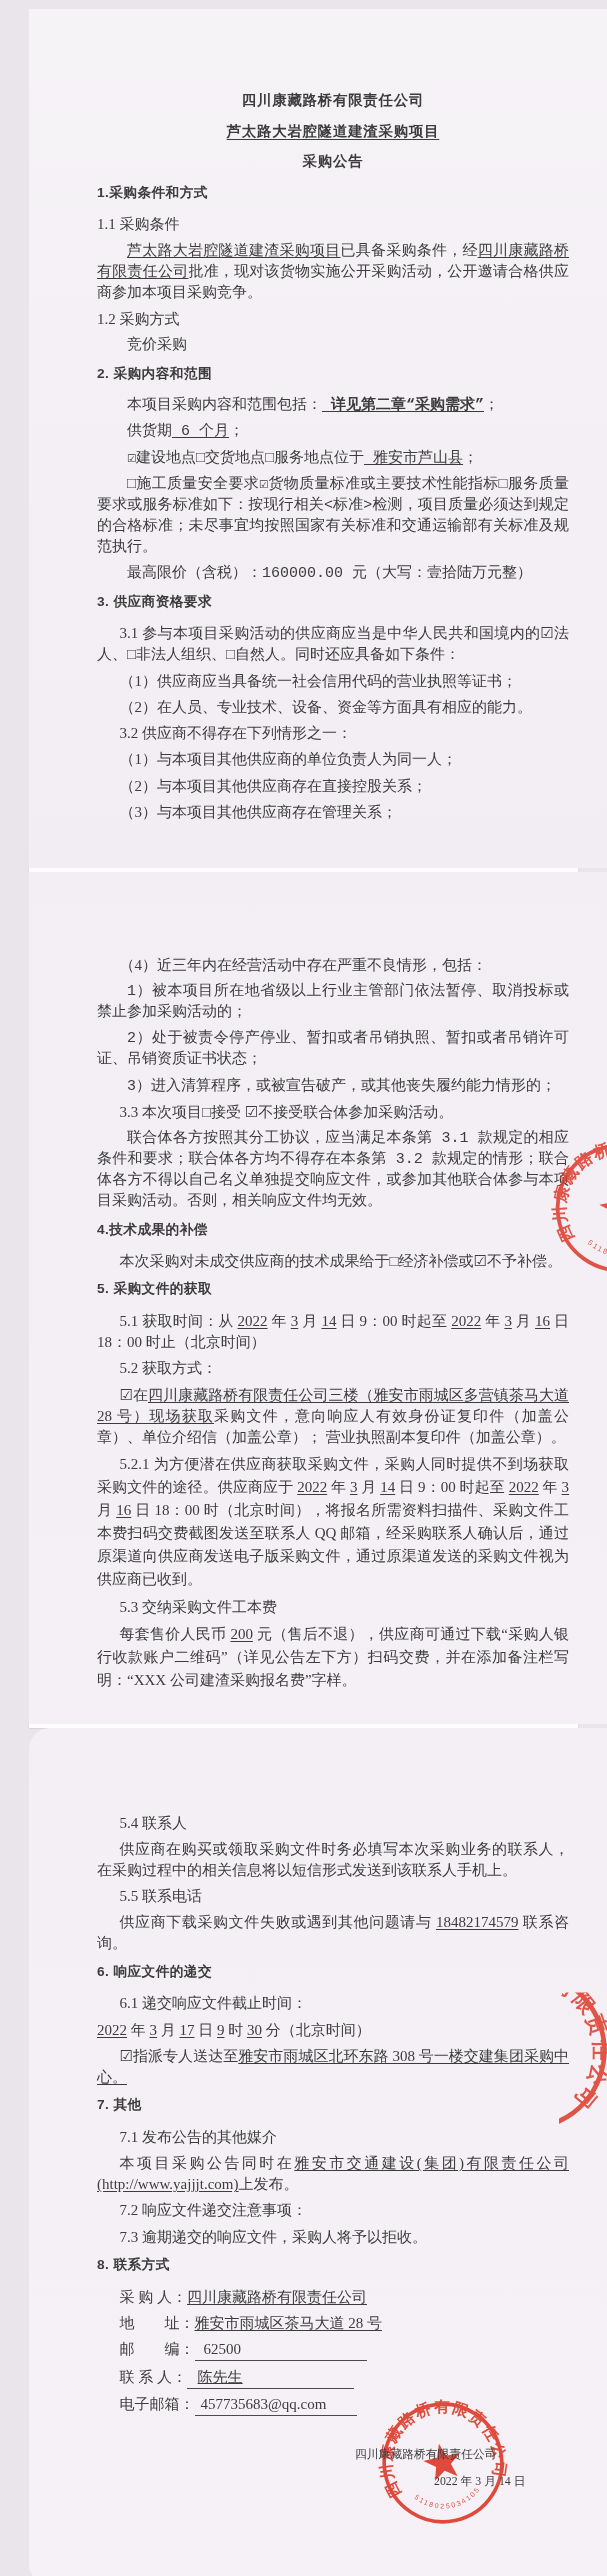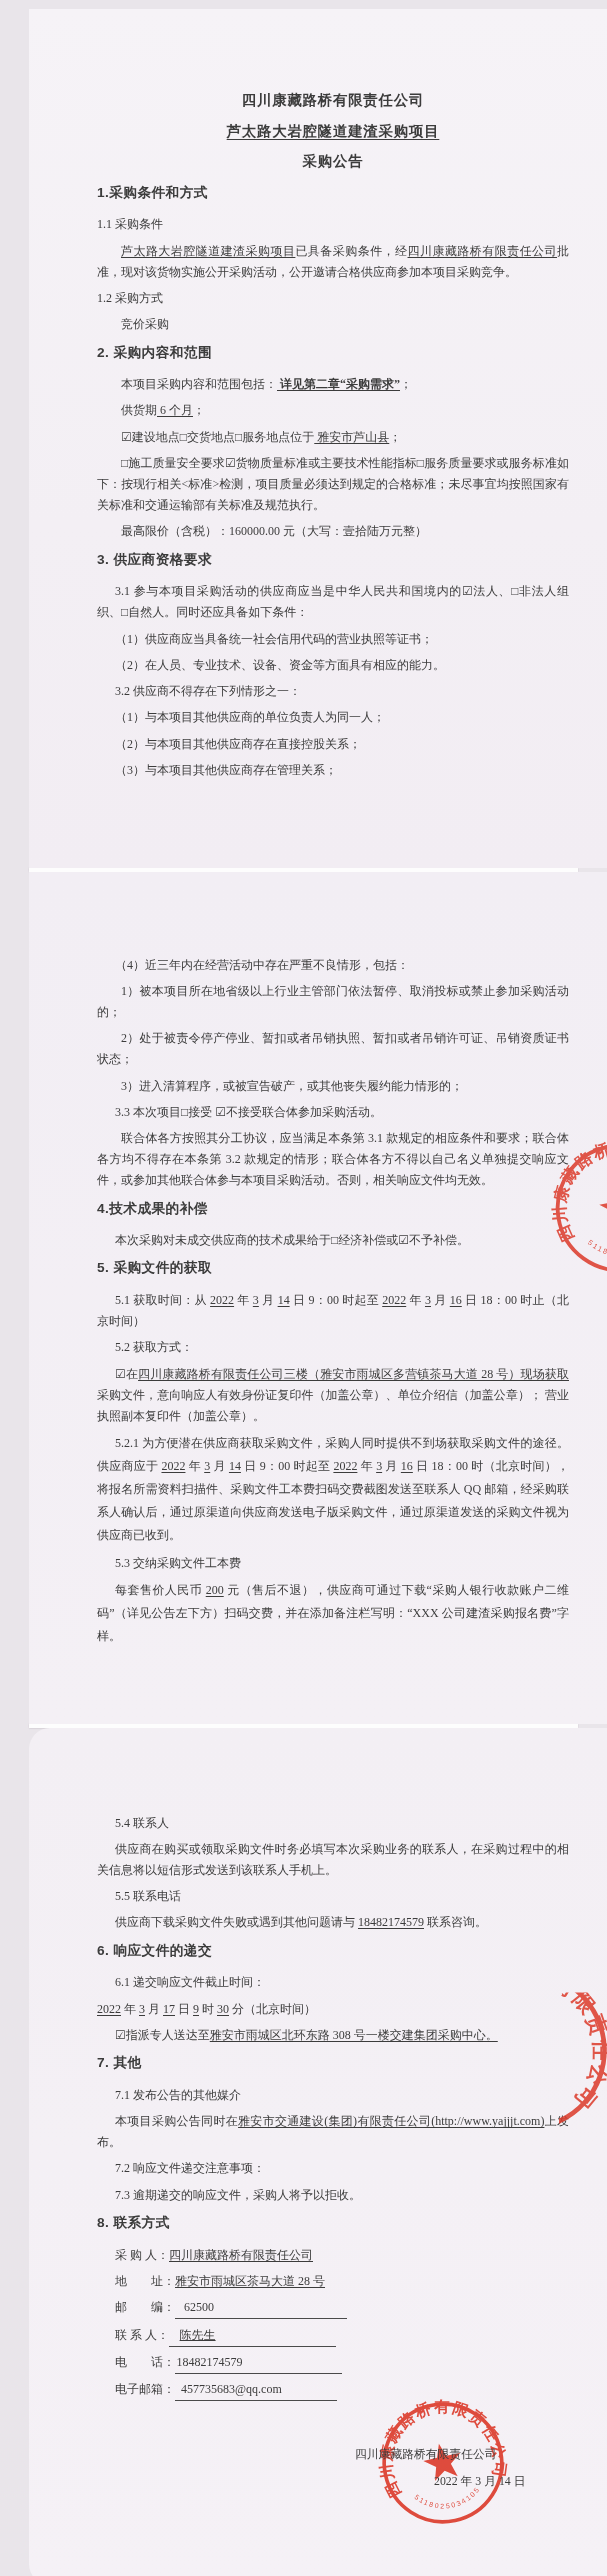--- a/index.html
+++ b/index.html
@@ -8,22 +8,22 @@
         padding-left:68px;padding-right:67px;}
   .page1{height:859px;padding-top:80px;background:linear-gradient(180deg,#f6f3f7 0%,#f3eff4 60%,#f2edf3 100%);}
   .page2{height:852px;padding-top:83px;background:linear-gradient(180deg,#f2eef4 0%,#f4f0f5 100%);}
   .page3{height:857px;padding-top:85px;background:linear-gradient(180deg,#f3eff4 0%,#f5f1f6 100%);border-radius:21px;}
   .seam{height:3.8px;background:#fdfdfd;box-shadow:0 -0.8px 1.5px rgba(60,40,60,.12),0 0.8px 1.5px rgba(60,40,60,.10);}
   .title{font-family:"Liberation Sans","DejaVu Sans",sans-serif;font-weight:700;font-size:14.4px;
          line-height:23px;text-align:center;margin:0 0 7.6px;letter-spacing:0.8px;}
   .title.ul{text-decoration:underline;text-underline-offset:3px;}
   .sec{font-family:"Liberation Sans","DejaVu Sans",sans-serif;font-weight:700;font-size:13.7px;
        line-height:23px;margin:2.3px 0 10.6px;letter-spacing:0.4px;}
-  .p{font-size:12px;line-height:21px;margin:0 0 5.3px;text-align:justify;}
-  .ind2{text-indent:2em;}
+  .p{font-size:15px;line-height:21px;margin:0 0 5.3px;text-align:justify;}
+  .ind2{text-indent:2em;font-family:Liberation Mono, monospace;}
   .ind15{text-indent:1.5em;}
   .lh30{line-height:23px;}
   .u{text-decoration:underline;text-underline-offset:2.3px;}
   .b{font-weight:700;}
   .uv{display:inline-block;border-bottom:0.8px solid #4a4a4a;text-indent:0;}
   .lbl{white-space:pre;}
   .w-zip{width:163px;padding-left:9px;}
   .w-person{width:156px;padding-left:10.6px;text-decoration:underline;}
   .w-tel{width:165px;padding-left:1.5px;}
   .w-email{width:156px;padding-left:6px;}
@@ -130,21 +130,20 @@
     <p class="p ind15">7.1 发布公告的其他媒介</p>
     <p class="p ind15"><span>本项目采购公告同时在</span><span class="u">雅安市交通建设(集团)有限责任公司(http://www.yajjjt.com)</span><span>上发布。</span></p>
     <p class="p ind15">7.2 响应文件递交注意事项：</p>
     <p class="p ind15">7.3 逾期递交的响应文件，采购人将予以拒收。</p>
 
     <div class="sec">8. 联系方式</div>
     <p class="p ind15 contact-row"><span class="lbl">采 购 人：</span><span class="u">四川康藏路桥有限责任公司</span></p>
     <p class="p ind15 contact-row"><span class="lbl">地　　址：</span><span class="u">雅安市雨城区茶马大道 28 号</span></p>
     <p class="p ind15 contact-row"><span class="lbl">邮　　编：</span><span class="uv w-zip">62500</span></p>
     <p class="p ind15 contact-row"><span class="lbl">联 系 人：</span><span class="uv w-person">陈先生</span></p>
-    <p class="p ind15 contact-row"><span class="lbl">电　　话：</span><span class="uv w-tel">18482174579</span></p>
     <p class="p ind15 contact-row"><span class="lbl">电子邮箱：</span><span class="uv w-email">457735683@qq.com</span></p>
 
     <div class="signature">四川康藏路桥有限责任公司</div>
     <div class="signdate">2022 年 3 月 14 日</div>
 
     <div class="stamp stamp-bottom">
       <svg viewBox="0 0 200 200">
         <defs>
           <path id="ringArcC" d="M 30,135 A 78,78 0 1 1 170,135"></path>
           <path id="codeArcC" d="M 45,141 A 68,68 0 0 0 155,141"></path>

